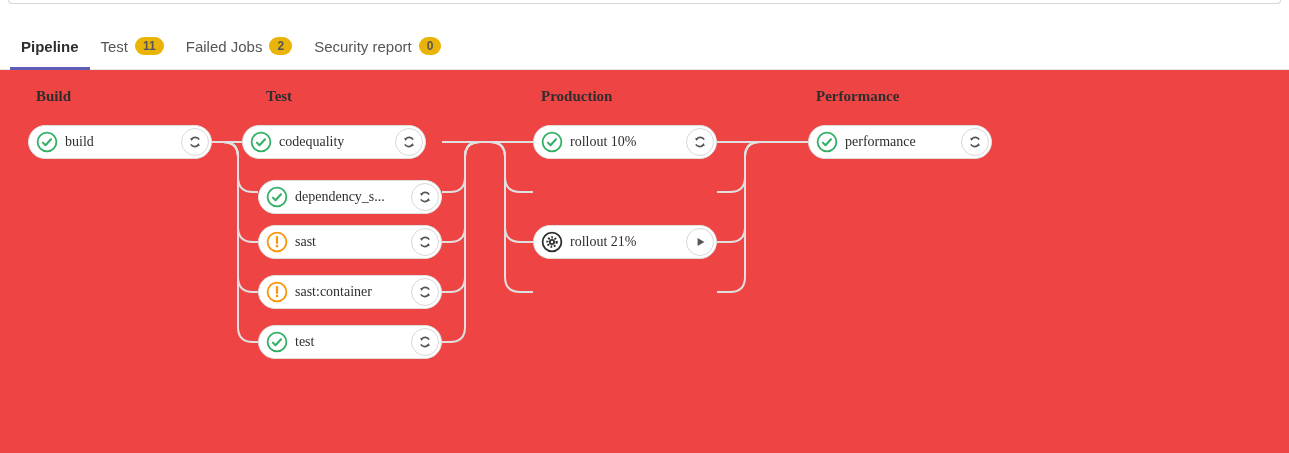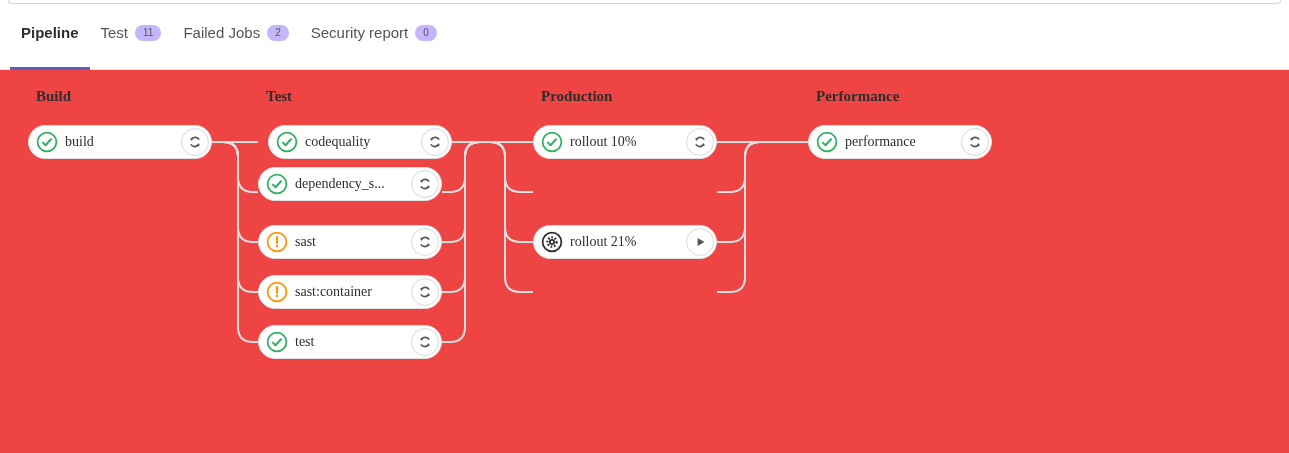--- a/index.html
+++ b/index.html
@@ -15,28 +15,28 @@
     background:transparent;
   }
   
   .tabs {
     position:absolute; top:20px; left:0; right:0; height:50px;
     display:flex; align-items:flex-end; padding:0 10px;
     border-bottom:1px solid #e5e5e5; background:#fff;
   }
   .tab {
     display:flex; align-items:center; gap:7px;
-    padding:13px 11px 26px; font-size:15px; color:#555;
+    padding:13px 11px 12px; font-size:15px; color:#555;
     border-bottom:3px solid transparent; margin-bottom:-1px;
     cursor:pointer; white-space:nowrap;
   }
   .tab.active { color:#2e2e2e; font-weight:700; border-bottom-color:#5e5db8; }
   .badge {
-    display:inline-block; background:#c4b5fd; color:#555;
-    font-size:10px; font-weight:400; line-height:1;
+    display:inline-block; background:#eab308; color:#555;
+    font-size:12px; font-weight:700; line-height:1;
     padding:3px 8px; border-radius:9px;
   }
   
   .graph {
     position:absolute; top:70px; left:0; right:0; bottom:0;
     background:#ef4444;
     font-family:Liberation Serif, serif;
   }
   .stage-title {
     position:absolute; top:18px; font-size:15px; font-weight:700; color:#2e2e2e;
@@ -151,34 +151,34 @@
           </svg>
         </span>
       <span class="job-label">build</span>
       <button class="action">
           <svg width="16" height="16">
             <use href="#ic-retry"></use>
           </svg>
         </button>
     </div>
 
-    <div class="job" style="left:268px;top:55px">
+    <div class="job" style="left:242px;top:55px">
       <span class="status">
           <svg width="22" height="22">
             <use href="#ic-success"></use>
           </svg>
         </span>
       <span class="job-label">codequality</span>
       <button class="action">
           <svg width="16" height="16">
             <use href="#ic-retry"></use>
           </svg>
         </button>
     </div>
-    <div class="job" style="left:258px;top:97px">
+    <div class="job" style="left:258px;top:110px">
       <span class="status">
           <svg width="22" height="22">
             <use href="#ic-success"></use>
           </svg>
         </span>
       <span class="job-label">dependency_s...</span>
       <button class="action">
           <svg width="16" height="16">
             <use href="#ic-retry"></use>
           </svg>

